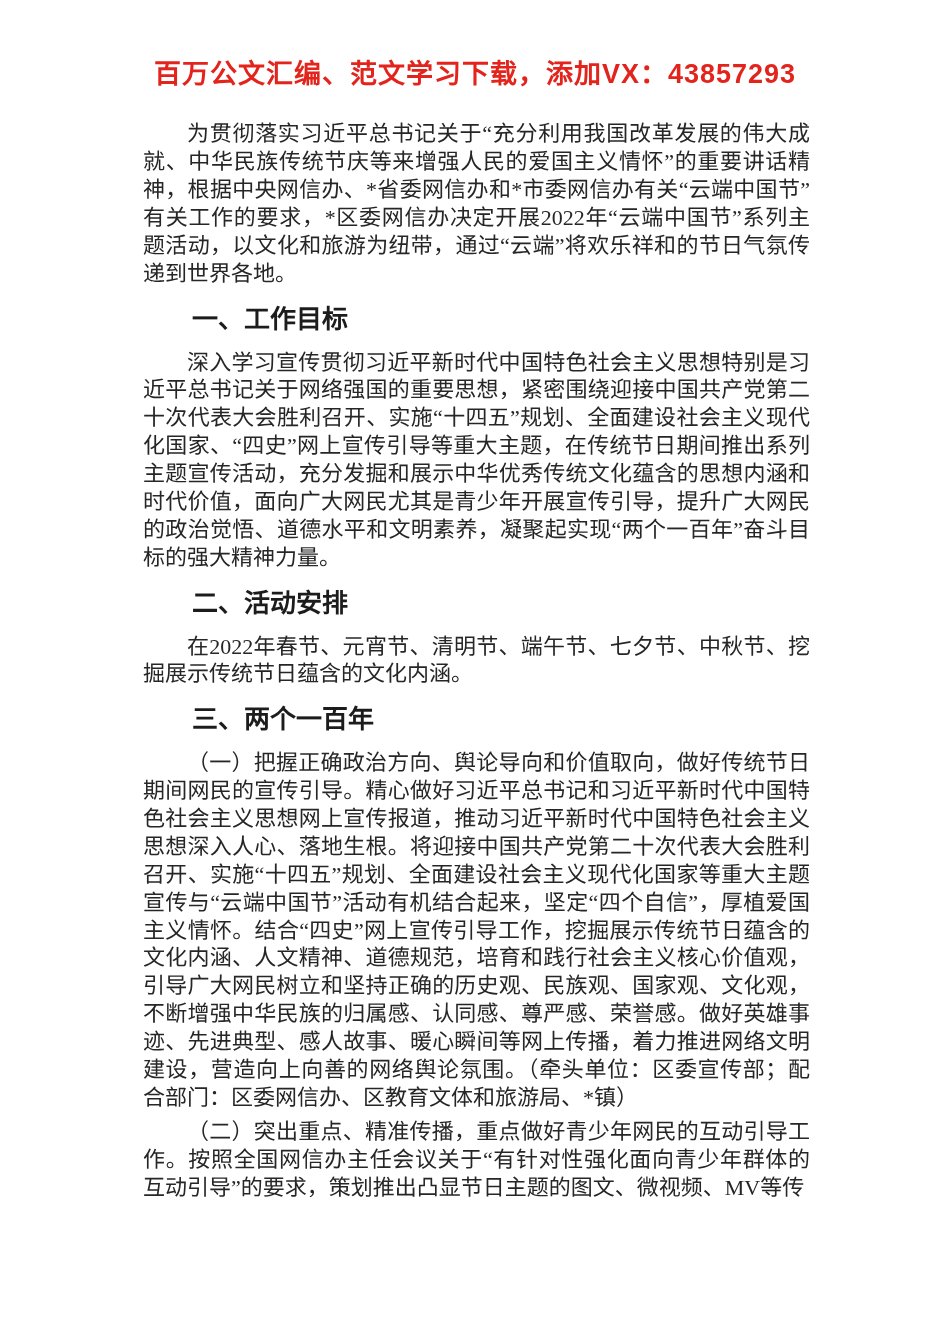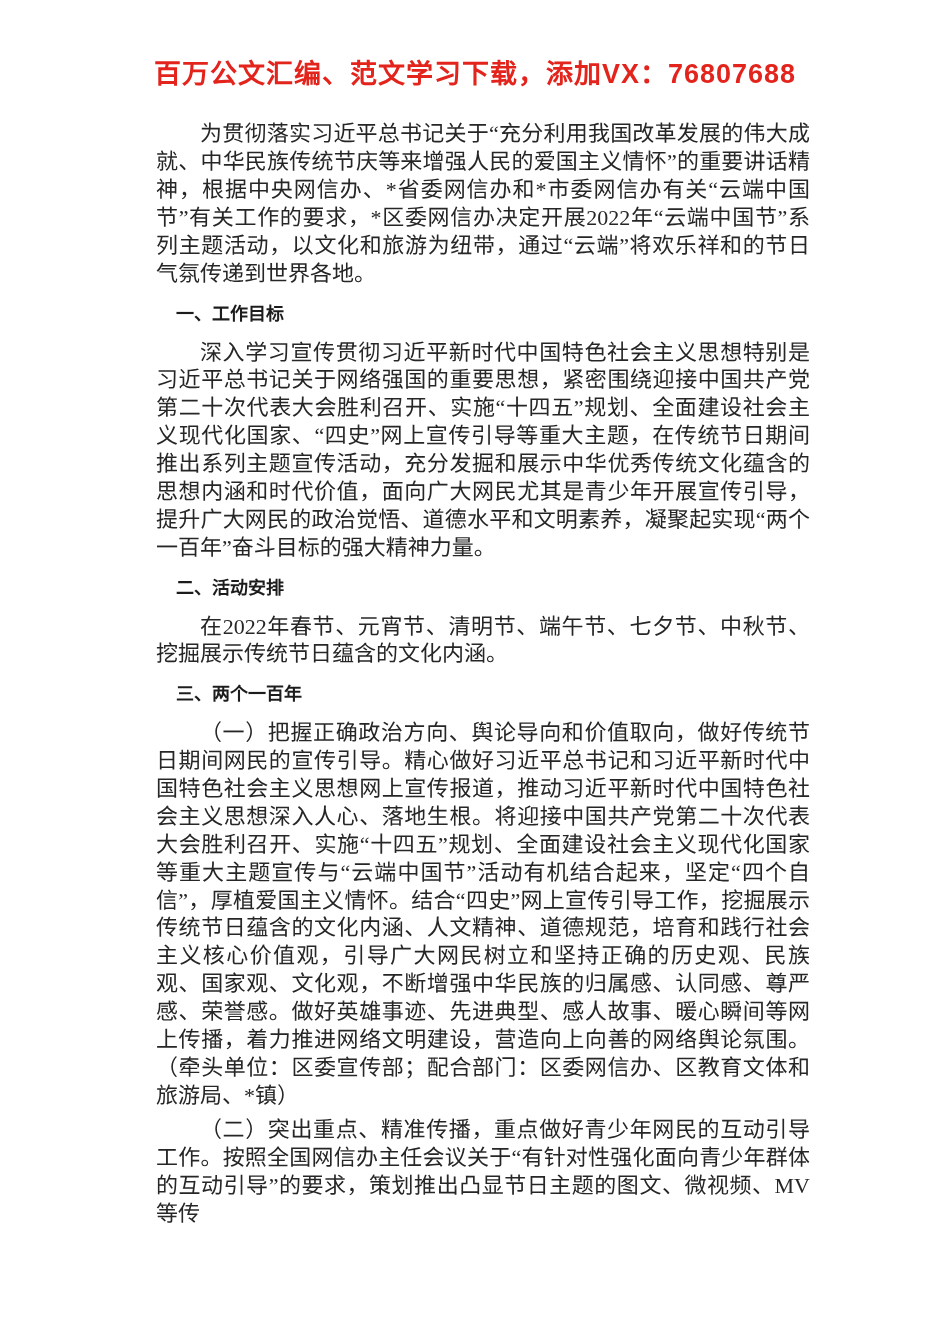--- a/index.html
+++ b/index.html
@@ -28,40 +28,40 @@
   .content {
     margin: 30px 140px 0 140px;
     font-family: "Liberation Serif", serif;
     font-size: 22px;
     line-height: 1.27;
     color: #262626;
     text-align: justify;
     text-justify: inter-ideograph;
   }
   .content p.para {
-    margin: 0 0 6px 16px;
+    margin: 0 0 6px 3px;
     text-indent: 2em;
     word-break: break-all;
   }
   .content h2.heading {
     margin: 16px 0 12px 0;
     text-indent: 2em;
-    font-family: Liberation Mono, monospace;
+    font-family: Liberation Serif, serif;
     font-weight: 700;
-    font-size: 18px;
+    font-size: 26px;
     color: #1c1c1c;
     line-height: 1.25;
   }
 </style>
 </head>
 <body>
 
 <div class="page">
 
-  <div class="ad-header">百万公文汇编、范文学习下载，添加VX：76807688</div>
+  <div class="ad-header">百万公文汇编、范文学习下载，添加VX：43857293</div>
 
   <div class="content">
 
     <p class="para">为贯彻落实习近平总书记关于“充分利用我国改革发展的伟大成就、中华民族传统节庆等来增强人民的爱国主义情怀”的重要讲话精神，根据中央网信办、*省委网信办和*市委网信办有关“云端中国节”有关工作的要求，*区委网信办决定开展2022年“云端中国节”系列主题活动，以文化和旅游为纽带，通过“云端”将欢乐祥和的节日气氛传递到世界各地。</p>
 
 
     <h2 class="heading">一、工作目标</h2>
 
     <p class="para">深入学习宣传贯彻习近平新时代中国特色社会主义思想特别是习近平总书记关于网络强国的重要思想，紧密围绕迎接中国共产党第二十次代表大会胜利召开、实施“十四五”规划、全面建设社会主义现代化国家、“四史”网上宣传引导等重大主题，在传统节日期间推出系列主题宣传活动，充分发掘和展示中华优秀传统文化蕴含的思想内涵和时代价值，面向广大网民尤其是青少年开展宣传引导，提升广大网民的政治觉悟、道德水平和文明素养，凝聚起实现“两个一百年”奋斗目标的强大精神力量。</p>
 

